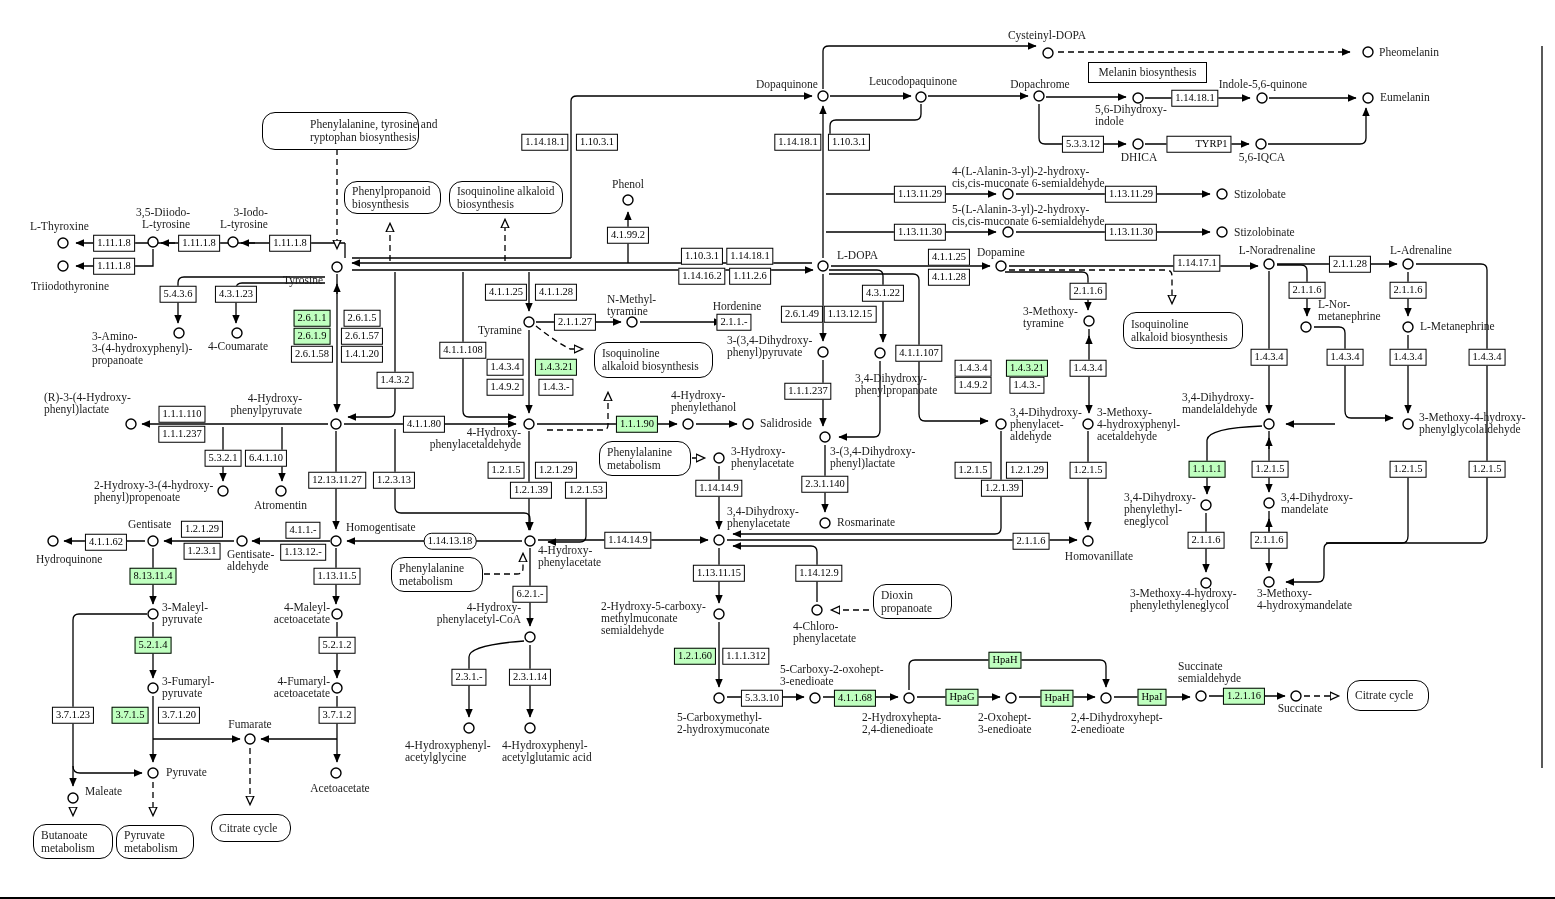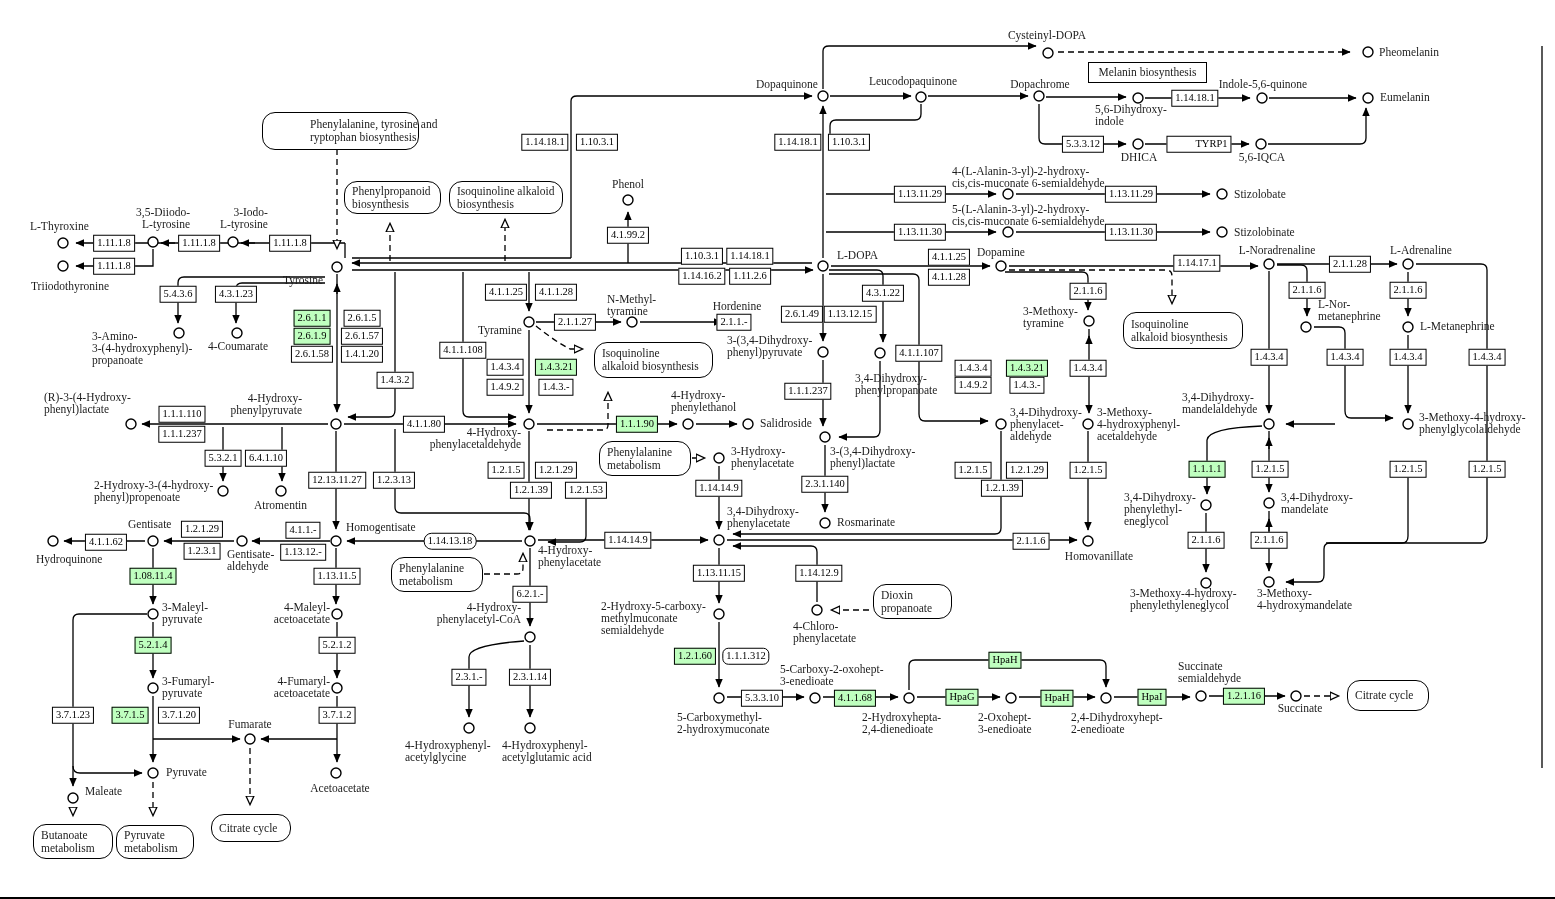--- a/index.html
+++ b/index.html
@@ -266,21 +266,21 @@
       <div class="enz" style="left: 182px; top: 434px;">1.1.1.237</div>
       <div class="enz" style="left: 223px; top: 458px;">5.3.2.1</div>
       <div class="enz" style="left: 266px; top: 458px;">6.4.1.10</div>
       <div class="enz" style="left: 337px; top: 480px;">12.13.11.27</div>
       <div class="enz" style="left: 394px; top: 480px;">1.2.3.13</div>
       <div class="enz" style="left: 106px; top: 542px;">4.1.1.62</div>
       <div class="enz" style="left: 202px; top: 529px;">1.2.1.29</div>
       <div class="enz" style="left: 202px; top: 551px;">1.2.3.1</div>
       <div class="enz" style="left: 303px; top: 530px;">4.1.1.-</div>
       <div class="enz" style="left: 303px; top: 552px;">1.13.12.-</div>
-      <div class="enz green" style="left: 153px; top: 576px;">1.08.11.4</div>
+      <div class="enz green" style="left: 153px; top: 576px;">8.13.11.4</div>
       <div class="enz green" style="left: 153px; top: 645px;">5.2.1.4</div>
       <div class="enz" style="left: 73px; top: 715px;">3.7.1.23</div>
       <div class="enz green" style="left: 130px; top: 715px;">3.7.1.5</div>
       <div class="enz" style="left: 179px; top: 715px;">3.7.1.20</div>
       <div class="enz" style="left: 337px; top: 576px;">1.13.11.5</div>
       <div class="enz" style="left: 337px; top: 645px;">5.2.1.2</div>
       <div class="enz" style="left: 337px; top: 715px;">3.7.1.2</div>
       <div class="enz" style="left: 450px; top: 541px; border-radius: 8px;">1.14.13.18</div>
       <div class="enz" style="left: 424px; top: 424px;">4.1.1.80</div>
       <div class="enz" style="left: 463px; top: 350px;">4.1.1.108</div>
@@ -297,21 +297,21 @@
       <div class="enz" style="left: 531px; top: 490px;">1.2.1.39</div>
       <div class="enz" style="left: 586px; top: 490px;">1.2.1.53</div>
       <div class="enz green" style="left: 637px; top: 424px;">1.1.1.90</div>
       <div class="enz" style="left: 530px; top: 594px;">6.2.1.-</div>
       <div class="enz" style="left: 469px; top: 677px;">2.3.1.-</div>
       <div class="enz" style="left: 530px; top: 677px;">2.3.1.14</div>
       <div class="enz" style="left: 628px; top: 540px;">1.14.14.9</div>
       <div class="enz" style="left: 719px; top: 488px;">1.14.14.9</div>
       <div class="enz" style="left: 719px; top: 573px;">1.13.11.15</div>
       <div class="enz green" style="left: 695px; top: 656px;">1.2.1.60</div>
-      <div class="enz" style="left: 746px; top: 656px; border-radius: 6px;">1.1.1.312</div>
+      <div class="enz" style="left: 746px; top: 656px;">1.1.1.312</div>
       <div class="enz" style="left: 762px; top: 698px;">5.3.3.10</div>
       <div class="enz green" style="left: 855px; top: 698px;">4.1.1.68</div>
       <div class="enz green" style="left: 962px; top: 697px;">HpaG</div>
       <div class="enz green" style="left: 1057px; top: 698px;">HpaH</div>
       <div class="enz green" style="left: 1005px; top: 660px;">HpaH</div>
       <div class="enz green" style="left: 1152px; top: 697px;">HpaI</div>
       <div class="enz green" style="left: 1244px; top: 696px;">1.2.1.16</div>
       <div class="enz" style="left: 819px; top: 573px;">1.14.12.9</div>
       <div class="enz" style="left: 825px; top: 484px;">2.3.1.140</div>
       <div class="enz" style="left: 808px; top: 391px;">1.1.1.237</div>

